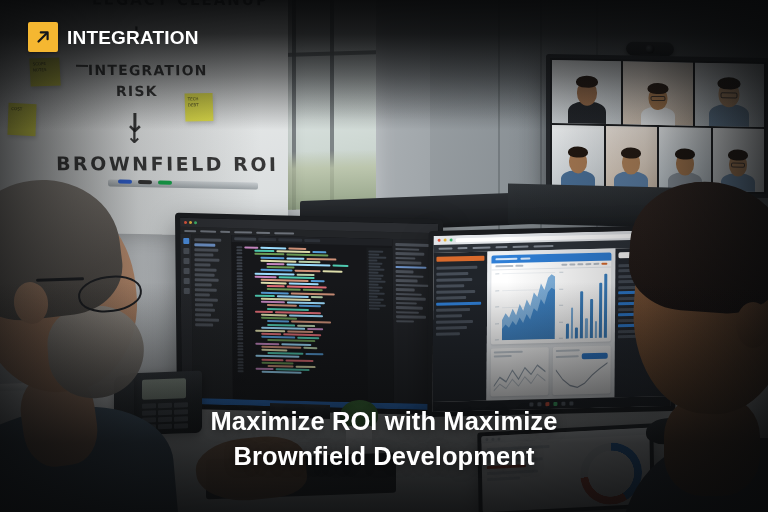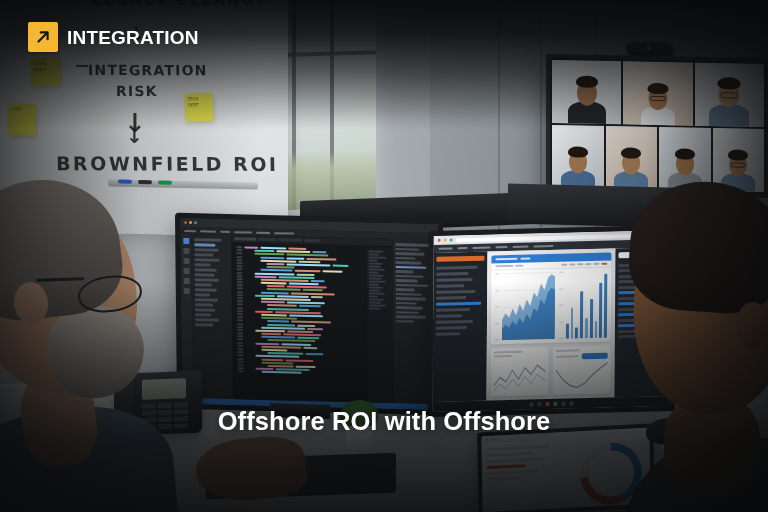--- a/index.html
+++ b/index.html
@@ -1196,16 +1196,17 @@
         <path d="M5.5 14.5 L14 6" stroke="#15161a" stroke-width="2.2" stroke-linecap="round"></path>
         <path d="M7.8 5.4 L14.6 5.4 L14.6 12.2" stroke="#15161a" stroke-width="2.2" stroke-linecap="round" stroke-linejoin="round" fill="none"></path>
       </svg>
     </div>
     <div class="brand-text">
       <div class="brand-name">INTEGRATION</div>
     </div>
   </div>
 
   <div class="headline">
-    <span class="l1">Offshore ROI with Offshore</span>
+    <span class="l1">Maximize ROI with Maximize</span>
+    <span class="l2">Brownfield Development</span>
   </div>
 
 </div>
 
 </body></html>

